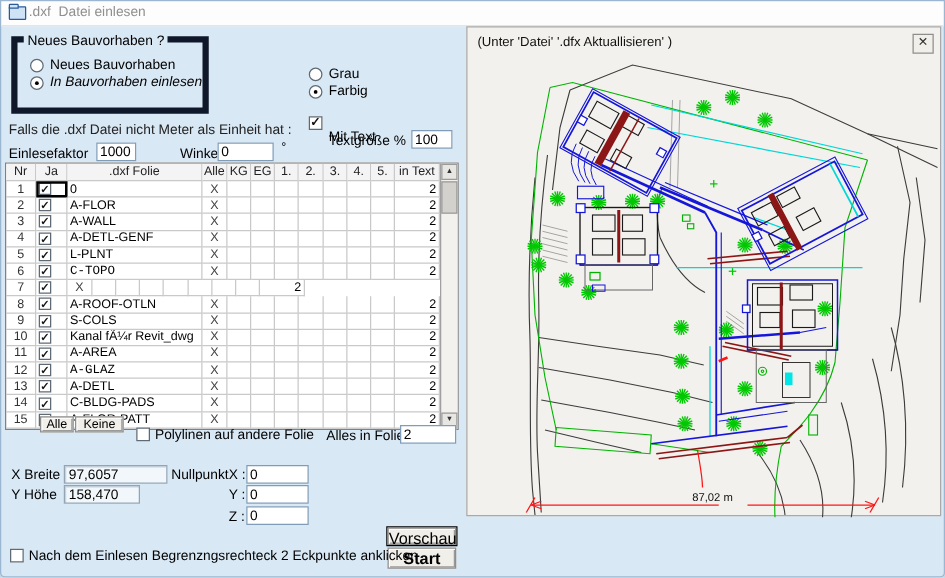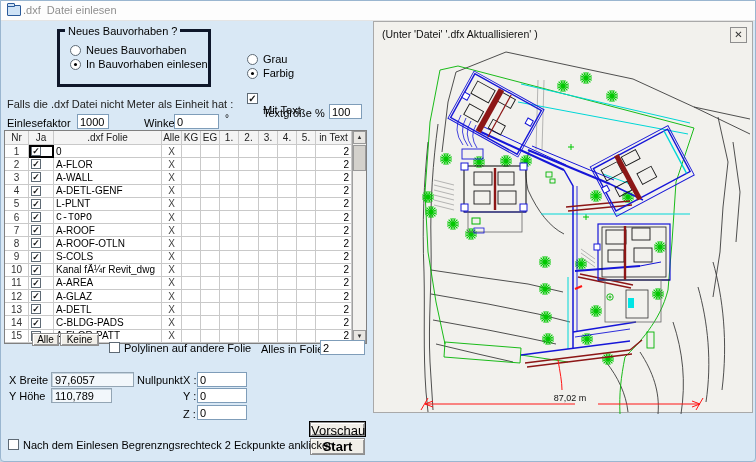--- a/index.html
+++ b/index.html
@@ -5,21 +5,21 @@
   html,body{margin:0;padding:0;background:#c7d6e4;font-family:"Liberation Sans",sans-serif;}
   #win{position:relative;width:756px;height:462px;background:#d9e8f5;border:1px solid #9ab6d0;
        border-radius:0 0 4px 4px;box-sizing:border-box;overflow:hidden;font-size:11px;color:#000;}
   .abs{position:absolute;}
   
   #titlebar{left:0;top:0;width:100%;height:19px;background:#fdfdfd;border-bottom:1px solid #e4e4e4;}
   #title-text{left:22px;top:3px;color:#8f8f8f;white-space:pre;}
   .folder-icon{left:6px;top:4px;width:12px;height:9px;border:1px solid #2a5a9a;background:#cfe3f6;border-radius:1px;}
   .folder-icon:before{content:"";position:absolute;left:-1px;top:-3px;width:6px;height:2px;border:1px solid #2a5a9a;background:#cfe3f6;border-radius:1px 1px 0 0;}
   
-  .groupbox{border:3px solid #0f172a;margin-left:48px;}
+  .groupbox{border:5px solid #0f172a;}
   .groupbox .legend{position:absolute;left:5px;top:-7px;background:#d9e8f5;padding:0 3px;}
   
   .radio{width:11px;height:11px;border-radius:50%;background:#fff;border:1px solid #5e6a75;box-sizing:border-box;display:inline-block;}
   .radio.sel:after{content:"";position:absolute;left:3px;top:3px;width:3px;height:3px;border-radius:50%;background:#000;}
   .cb{width:11px;height:11px;background:#fff;border:1px solid #5e6a75;box-sizing:border-box;font-size:10px;line-height:9px;text-align:center;color:#111;font-weight:bold;}
   .lbl{white-space:nowrap;}
   input.fld{position:absolute;border:1px solid #7f9db9;background:#fff;font-family:"Liberation Sans",sans-serif;font-size:11px;padding:0 2px;margin:0;box-sizing:border-box;height:15px;}
   .rofield{background:#f2f7fb;border:1px solid #93a5b4;box-shadow:inset 1px 1px 0 #c6d4df;padding:1px 3px;box-sizing:border-box;height:15px;}
   
   #grid{left:3px;top:129px;width:361px;height:212px;background:#fff;border:1px solid #808080;box-sizing:content-box;}
@@ -56,21 +56,21 @@
   <div class="abs" id="titlebar">
     <div class="abs folder-icon"></div>
     <div class="abs" id="title-text">.dxf  Datei einlesen</div>
   </div>
 
   <div class="abs groupbox" style="left:8px;top:28px;width:148px;height:52px;">
     <div class="legend">Neues Bauvorhaben ?</div>
     <span class="abs radio" style="left:10px;top:13px;"></span>
     <span class="abs lbl" style="left:26px;top:12px;">Neues Bauvorhaben</span>
     <span class="abs radio sel" style="left:10px;top:27px;"></span>
-    <span class="abs lbl" style="left:26px;top:26px;">In Bauvorhaben einlesen</span>
+    <span class="abs lbl" style="left:26px;top:26px;font-style:italic;">In Bauvorhaben einlesen</span>
   </div>
 
   <span class="abs radio" style="left:246px;top:53px;"></span>
   <span class="abs lbl" style="left:262px;top:52px;">Grau</span>
   <span class="abs radio sel" style="left:246px;top:67px;"></span>
   <span class="abs lbl" style="left:262px;top:66px;">Farbig</span>
 
   <span class="abs cb" style="left:246px;top:92px;">✓</span>
   <span class="abs lbl" style="left:262px;top:103px;">Mit Text</span>
   <span class="abs lbl" style="left:262px;top:106px;">Textgröße %</span>
@@ -193,21 +193,20 @@
           <div class="gc " style="height: 13.2px; width: 19px;"></div>
           <div class="gc " style="height: 13.2px; width: 19px;"></div>
           <div class="gc " style="height: 13.2px; width: 19px;"></div>
           <div class="gc rt" style="height: 13.2px; width: 36px;">2</div>
         </div>
         <div class="grow">
           <div class="gc num" style="height: 13.2px; width: 24px;">7</div>
           <div class="gc " style="height: 13.2px; width: 25px;">
             <span class="cb">✓</span>
           </div>
-          <div class="gc txt" style="height: 13.2px; width: 108px;">A-ROOF</div>
           <div class="gc ctr" style="height: 13.2px; width: 20px;">X</div>
           <div class="gc " style="height: 13.2px; width: 19px;"></div>
           <div class="gc " style="height: 13.2px; width: 19px;"></div>
           <div class="gc " style="height: 13.2px; width: 19px;"></div>
           <div class="gc " style="height: 13.2px; width: 20px;"></div>
           <div class="gc " style="height: 13.2px; width: 19px;"></div>
           <div class="gc " style="height: 13.2px; width: 19px;"></div>
           <div class="gc " style="height: 13.2px; width: 19px;"></div>
           <div class="gc rt" style="height: 13.2px; width: 36px;">2</div>
         </div>
@@ -273,21 +272,21 @@
           <div class="gc " style="height: 13.2px; width: 19px;"></div>
           <div class="gc " style="height: 13.2px; width: 19px;"></div>
           <div class="gc " style="height: 13.2px; width: 19px;"></div>
           <div class="gc rt" style="height: 13.2px; width: 36px;">2</div>
         </div>
         <div class="grow">
           <div class="gc num" style="height: 13.2px; width: 24px;">12</div>
           <div class="gc " style="height: 13.2px; width: 25px;">
             <span class="cb">✓</span>
           </div>
-          <div class="gc txt" style="height: 13.2px; width: 108px;">A-GLAZ</div>
+          <div class="gc txt" style="height: 13.2px; width: 108px; font-family: Liberation Mono, monospace;">A-GLAZ</div>
           <div class="gc ctr" style="height: 13.2px; width: 20px;">X</div>
           <div class="gc " style="height: 13.2px; width: 19px;"></div>
           <div class="gc " style="height: 13.2px; width: 19px;"></div>
           <div class="gc " style="height: 13.2px; width: 19px;"></div>
           <div class="gc " style="height: 13.2px; width: 20px;"></div>
           <div class="gc " style="height: 13.2px; width: 19px;"></div>
           <div class="gc " style="height: 13.2px; width: 19px;"></div>
           <div class="gc " style="height: 13.2px; width: 19px;"></div>
           <div class="gc rt" style="height: 13.2px; width: 36px;">2</div>
         </div>
@@ -350,21 +349,21 @@
   <button class="btn" style="left:31px;top:332px;width:27px;height:13px;font-size:10px;">Alle</button>
   <button class="btn" style="left:59px;top:332px;width:39px;height:13px;font-size:10px;">Keine</button>
   <span class="abs cb" style="left:108px;top:341px;"></span>
   <span class="abs lbl" style="left:123px;top:341px;">Polylinen auf andere Folie</span>
   <span class="abs lbl" style="left:260px;top:342px;">Alles in Folie Nr.</span>
   <input class="fld" style="left: 319px; top: 339px; width: 45px;" value="2">
 
   <span class="abs lbl" style="left:8px;top:373px;">X Breite</span>
   <div class="abs rofield" style="left:50px;top:371px;width:83px;">97,6057</div>
   <span class="abs lbl" style="left:8px;top:389px;">Y Höhe</span>
-  <div class="abs rofield" style="left:50px;top:387px;width:61px;">110,789</div>
+  <div class="abs rofield" style="left:50px;top:387px;width:61px;">158,470</div>
 
   <span class="abs lbl" style="left:136px;top:373px;">Nullpunkt</span>
   <span class="abs lbl" style="left:182px;top:373px;">X :</span>
   <input class="fld" style="left: 196px; top: 371px; width: 50px;" value="0">
   <span class="abs lbl" style="left:182px;top:389px;">Y :</span>
   <input class="fld" style="left: 196px; top: 387px; width: 50px;" value="0">
   <span class="abs lbl" style="left:182px;top:407px;">Z :</span>
   <input class="fld" style="left: 196px; top: 404px; width: 50px;" value="0">
 
   <button class="btn default" style="left:309px;top:421px;width:55px;height:14px;">Vorschau</button>

